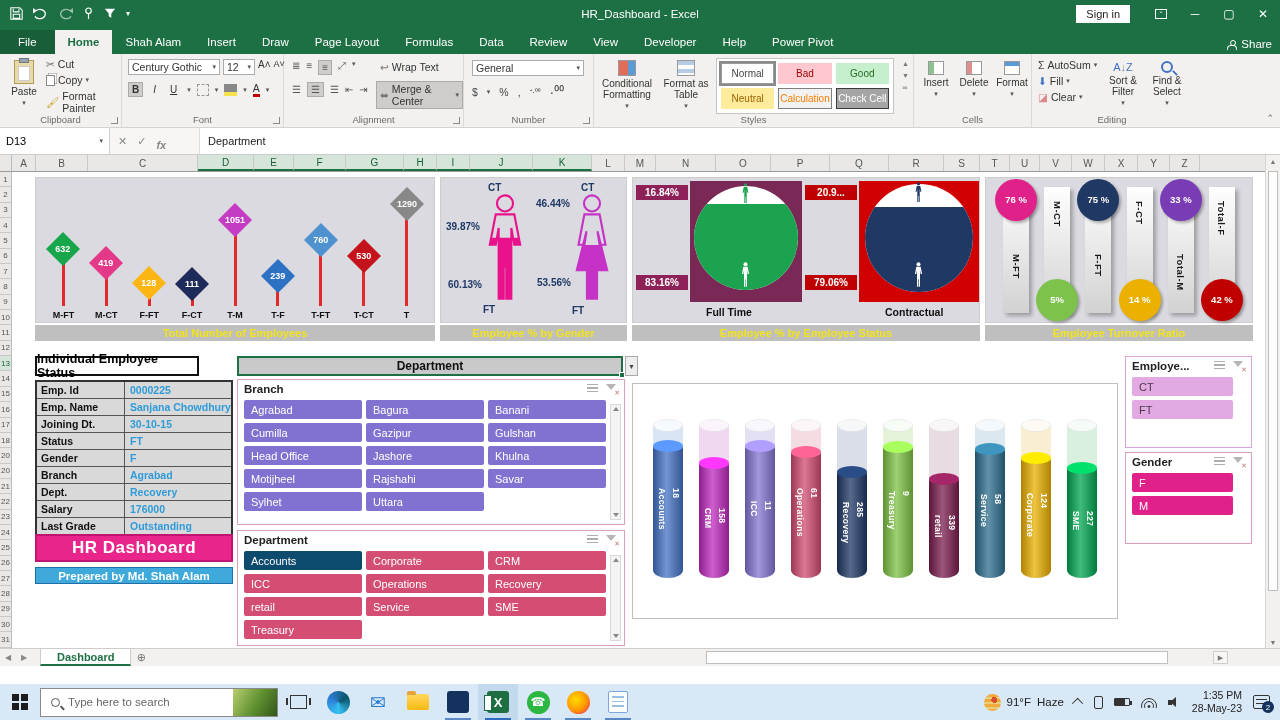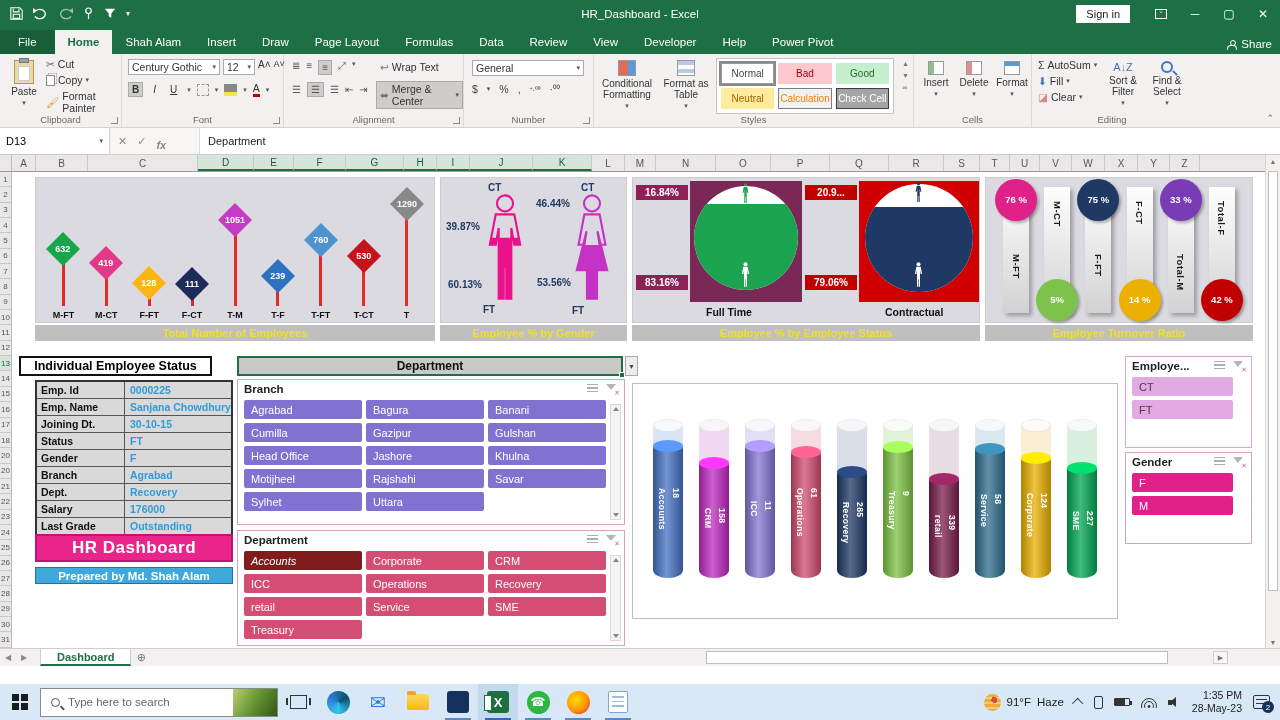--- a/index.html
+++ b/index.html
@@ -349,21 +349,21 @@
       <div class="combo" style="position:absolute; left:8px; top:6px; width:112px;">
           <span>General</span>
           <span class="caret">▾</span>
         </div>
       <div style="position:absolute; left:8px; top:28px; display:flex; gap:9px; font-size:10.5px; color:#444; align-items:center;">
         <span>$</span>
           <span class="caret">▾</span>
         <span>%</span>
         <span>,</span>
         <span style="font-size:8px;">⁺·⁰⁰</span>
-        <span style="font-size:10px;text-align:center;">·⁰⁰</span>
+        <span style="font-size:14px;text-align:center;">·⁰⁰</span>
       </div>
       <div class="glabel">Number</div>
       <div class="dlg"></div>
     </div>
 
     <div class="rgroup" style="left:594px; width:320px;">
       <div class="bigbtn" style="position:absolute; left:2px; top:2px; width:62px;">
         <span style="width:18px; height:16px; display:inline-block; background:linear-gradient(90deg,#e26b5a 0 9px,#5b9bd5 9px); border:1px solid #999;"></span>
         <span>Conditional Formatting</span>
           <span class="caret">▾</span>
@@ -696,21 +696,21 @@
             </div>
             <div class="turn-col">
               <div class="turn-ribbon"></div>
               <div class="turn-circle" style="background: rgb(192, 0, 0); bottom: 0px;">42 %</div>
               <div class="turn-lab" style="top: 14%;">Total-F</div>
             </div>
           </div>
       </div>
       <div class="ptitle" style="left:973px; top:153px; width:268px;">Employee Turnover Ratio</div>
 
-      <div class="emp-head" style="left:7px; top:184px; width:193px; height:20px;">Individual Employee Status</div>
+      <div class="emp-head" style="left:23px; top:184px; width:164px; height:20px;">Individual Employee Status</div>
       <div class="emp-table" id="emp-table" style="left:23px; top:208px; width:198px;">
           <div class="emp-row">
             <div class="k">Emp. Id</div>
             <div class="v">0000225</div>
           </div>
           <div class="emp-row">
             <div class="k">Emp. Name</div>
             <div class="v">Sanjana Chowdhury</div>
           </div>
           <div class="emp-row">
@@ -792,21 +792,21 @@
             <div class="slicer-icons">
               <span class="mselect-icon">
                 <i></i>
                 <i></i>
                 <i></i>
               </span>
               <span class="funnelx"></span>
             </div>
           </div>
           <div class="sl-items" style="grid-template-columns: repeat(3, 1fr);">
-            <div class="sl-btn" style="background: #7f1d1d; color: rgb(255, 255, 255); font-style: italic;">Accounts</div>
+            <div class="sl-btn" style="background: #0c4a6e; color: rgb(255, 255, 255);">Accounts</div>
             <div class="sl-btn" style="background: rgb(212, 78, 116); color: rgb(255, 255, 255);">Corporate</div>
             <div class="sl-btn" style="background: rgb(212, 78, 116); color: rgb(255, 255, 255);">CRM</div>
             <div class="sl-btn" style="background: rgb(212, 78, 116); color: rgb(255, 255, 255);">ICC</div>
             <div class="sl-btn" style="background: rgb(212, 78, 116); color: rgb(255, 255, 255);">Operations</div>
             <div class="sl-btn" style="background: rgb(212, 78, 116); color: rgb(255, 255, 255);">Recovery</div>
             <div class="sl-btn" style="background: rgb(212, 78, 116); color: rgb(255, 255, 255);">retail</div>
             <div class="sl-btn" style="background: rgb(212, 78, 116); color: rgb(255, 255, 255);">Service</div>
             <div class="sl-btn" style="background: rgb(212, 78, 116); color: rgb(255, 255, 255);">SME</div>
             <div class="sl-btn" style="background: rgb(212, 78, 116); color: rgb(255, 255, 255);">Treasury</div>
           </div>

